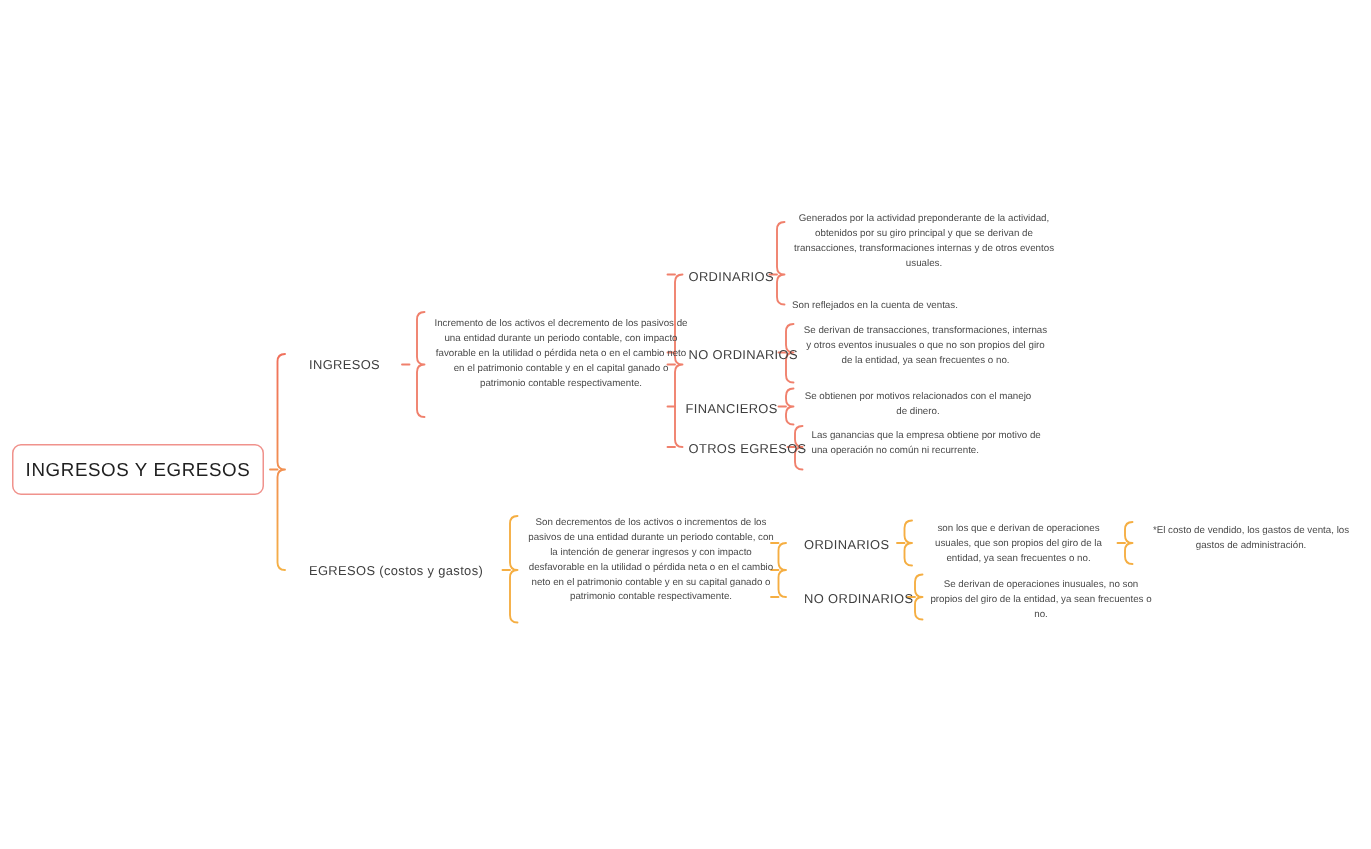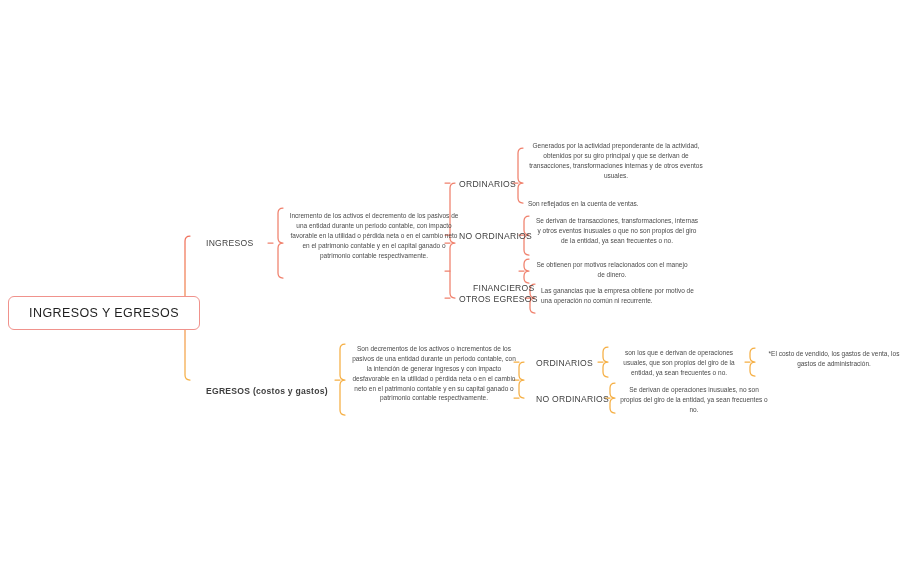--- a/index.html
+++ b/index.html
@@ -8,21 +8,21 @@
     font-family:"Liberation Sans", sans-serif;
     color:#3a3a3a;
     overflow:hidden;
     position:relative;
   }
   #canvas{position:absolute;left:0;top:0;width:914px;height:566px;}
   .node{position:absolute;box-sizing:border-box;}
 
   
   .root{
-    left:8px;top:296px;width:192px;height:34px;
+    left:8px;top:296px;width:168px;height:34px;
     border:1.6px solid #F0928C;border-radius:6px;
     background:#fff;
     display:flex;align-items:center;justify-content:center;
   }
   .root span{
     font-size:12.5px;letter-spacing:.4px;color:#1f1f1f;font-weight:400;
     white-space:nowrap;
   }
 
   
@@ -95,27 +95,27 @@
 
   <div class="para c" style="left:288px;top:211px;width:172px;">Incremento de los activos el decremento de los pasivos de una entidad durante un periodo contable, con impacto favorable en la utilidad o pérdida neta o en el cambio neto en el patrimonio contable y en el capital ganado o patrimonio contable respectivamente.</div>
 
   <div class="lbl" style="left:459px;top:179px;">ORDINARIOS</div>
   <div class="para c" style="left:528px;top:141px;width:176px;">Generados por la actividad preponderante de la actividad, obtenidos por su giro principal y que se derivan de transacciones, transformaciones internas y de otros eventos usuales.</div>
   <div class="para l" style="left:528px;top:199px;width:186px;">Son reflejados en la cuenta de ventas.</div>
 
   <div class="lbl" style="left:459px;top:231px;">NO ORDINARIOS</div>
   <div class="para c" style="left:534px;top:216px;width:166px;">Se derivan de transacciones, transformaciones, internas y otros eventos inusuales o que no son propios del giro de la entidad, ya sean frecuentes o no.</div>
 
-  <div class="lbl" style="left:473px;top:267px;margin-top:16px;">FINANCIEROS</div>
+  <div class="lbl" style="left:457px;top:267px;">FINANCIEROS</div>
   <div class="para c" style="left:534px;top:260px;width:156px;">Se obtienen por motivos relacionados con el manejo de dinero.</div>
 
   <div class="lbl" style="left:459px;top:294px;">OTROS EGRESOS</div>
   <div class="para l" style="left:541px;top:286px;width:160px;">Las ganancias que la empresa obtiene por motivo de una operación no común ni recurrente.</div>
 
-  <div class="lbl" style="left:206px;top:386px;font-weight:bold;">EGRESOS (costos y gastos)</div>
+  <div class="lbl" style="left:206px;top:375px;">EGRESOS (costos y gastos)</div>
 
   <div class="para c" style="left:352px;top:344px;width:164px;">Son decrementos de los activos o incrementos de los pasivos de una entidad durante un periodo contable, con la intención de generar ingresos y con impacto desfavorable en la utilidad o pérdida neta o en el cambio neto en el patrimonio contable y en su capital ganado o patrimonio contable respectivamente.</div>
 
   <div class="lbl" style="left:536px;top:358px;">ORDINARIOS</div>
   <div class="para c" style="left:613px;top:348px;width:132px;">son los que e derivan de operaciones usuales, que son propios del giro de la entidad, ya sean frecuentes o no.</div>
   <div class="para c" style="left:760px;top:349px;width:148px;">*El costo de vendido, los gastos de venta, los gastos de administración.</div>
 
   <div class="lbl" style="left:536px;top:394px;">NO ORDINARIOS</div>
   <div class="para c" style="left:620px;top:385px;width:148px;">Se derivan de operaciones inusuales, no son propios del giro de la entidad, ya sean frecuentes o no.</div>
 

